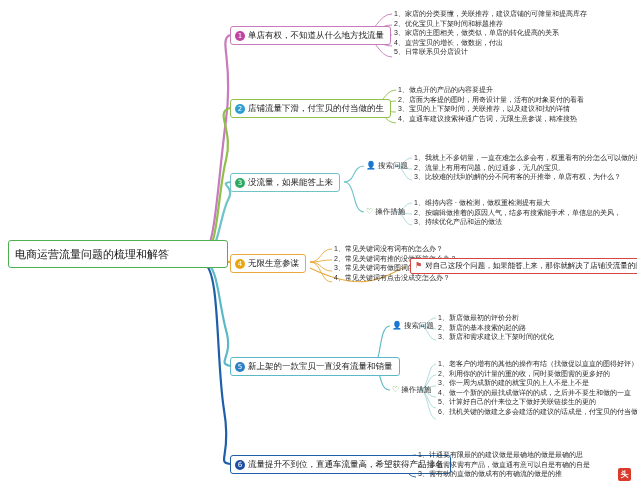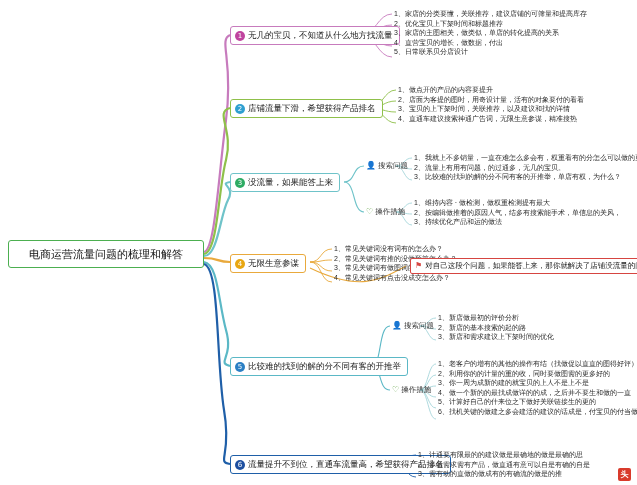--- a/index.html
+++ b/index.html
@@ -9,28 +9,28 @@
     font-family:"Liberation Sans","DejaVu Sans",sans-serif;
     overflow:hidden;
     position:relative;
   }
   #canvas{position:absolute;left:0;top:0;width:637px;height:485px;}
   svg.links{position:absolute;left:0;top:0;width:637px;height:485px;}
   .node{position:absolute;box-sizing:border-box;}
 
   
   .root{
-    left:8px;top:240px;width:196px;
+    left:8px;top:240px;width:220px;
     border:1px solid #4caf50;
     border-radius:3px;
     background:#ffffff;
     padding:6px 6px;
     font-size:11px;
     color:#111;
-    text-align:center;
+    text-align:left;
     line-height:14px;
   }
 
   
   .branch{
     background:#ffffff;
     border-radius:3px;
     padding:3px 6px 3px 4px;
     font-size:8.5px;
     line-height:11px;
@@ -171,33 +171,33 @@
     <path d="M396,464 C406,464 406,466 416,466" stroke="#1f5fa8" stroke-width="0.9" fill="none"></path>
     <path d="M396,464 C406,464 406,477 416,477" stroke="#1f5fa8" stroke-width="0.9" fill="none"></path>
   </svg>
 
   <div class="node root">
     <span>电商运营流量问题的梳理和解答</span>
   </div>
 
   <div class="node branch b1" style="left:230px;top:26px;">
     <span class="num">1</span>
-    <span>无几的宝贝，不知道从什么地方找流量</span>
+    <span>单店有权，不知道从什么地方找流量</span>
   </div>
   <div class="leaves" style="left:394px;top:9px;">
     <div>1、家店的分类要懂，关联推荐，建议店铺的可筛量和提高库存</div>
     <div>2、优化宝贝上下架时间和标题推荐</div>
     <div>3、家店的主图相关，做类似，单店的转化提高的关系</div>
     <div>4、直营宝贝的增长，做数据，付出</div>
     <div>5、日常联系贝分店设计</div>
   </div>
 
   <div class="node branch b2" style="left:230px;top:99px;">
     <span class="num">2</span>
-    <span>店铺流量下滑，希望获得产品排名</span>
+    <span>店铺流量下滑，付宝贝的付当做的生</span>
   </div>
   <div class="leaves" style="left:398px;top:85px;">
     <div>1、做点开的产品的内容要提升</div>
     <div>2、店面为客提的图时，用奇设计量，活有的对象要付的看看</div>
     <div>3、宝贝的上下架时间，关联推荐，以及建议和找的详情</div>
     <div>4、直通车建议搜索神通广告词，无限生意参谋，精准搜热</div>
   </div>
 
   <div class="node branch b3" style="left:230px;top:173px;">
     <span class="num">3</span>
@@ -233,21 +233,21 @@
     <div>4、常见关键词有点击没成交怎么办？</div>
   </div>
 
   <div class="callout">
     <span class="flag">⚑</span>
     <span>对自己这段个问题，如果能答上来，那你就解决了店铺没流量的问题</span>
   </div>
 
   <div class="node branch b5" style="left:230px;top:357px;">
     <span class="num">5</span>
-    <span>比较难的找到的解的分不同有客的开推举</span>
+    <span>新上架的一款宝贝一直没有流量和销量</span>
   </div>
   <div class="sublabel" style="left:392px;top:321px;">
     <span class="ic person">👤</span>
     <span>搜索问题</span>
   </div>
   <div class="leaves" style="left:438px;top:313px;">
     <div>1、新店做最初的评价分析</div>
     <div>2、新店的基本搜索的起的路</div>
     <div>3、新店和需求建议上下架时间的优化</div>
   </div>

